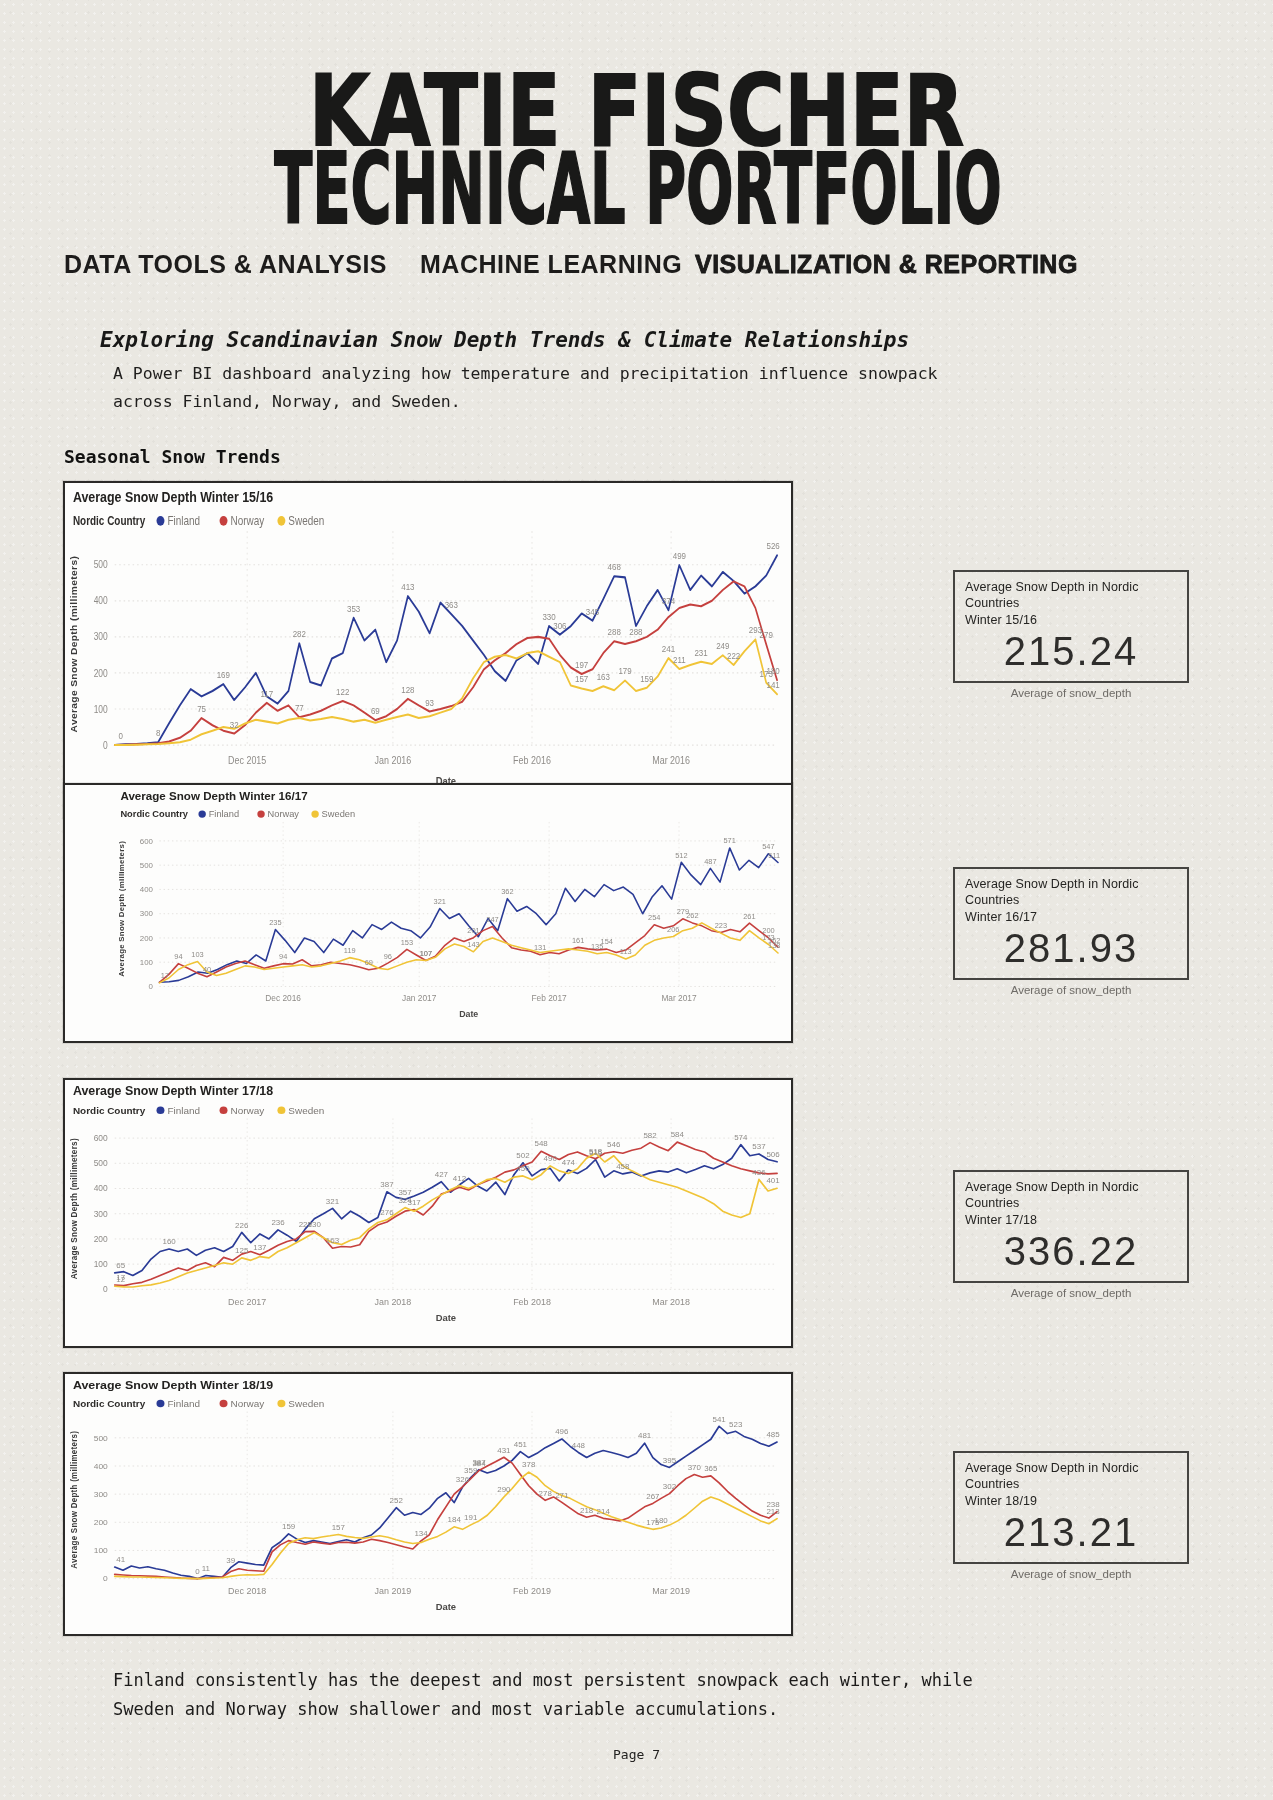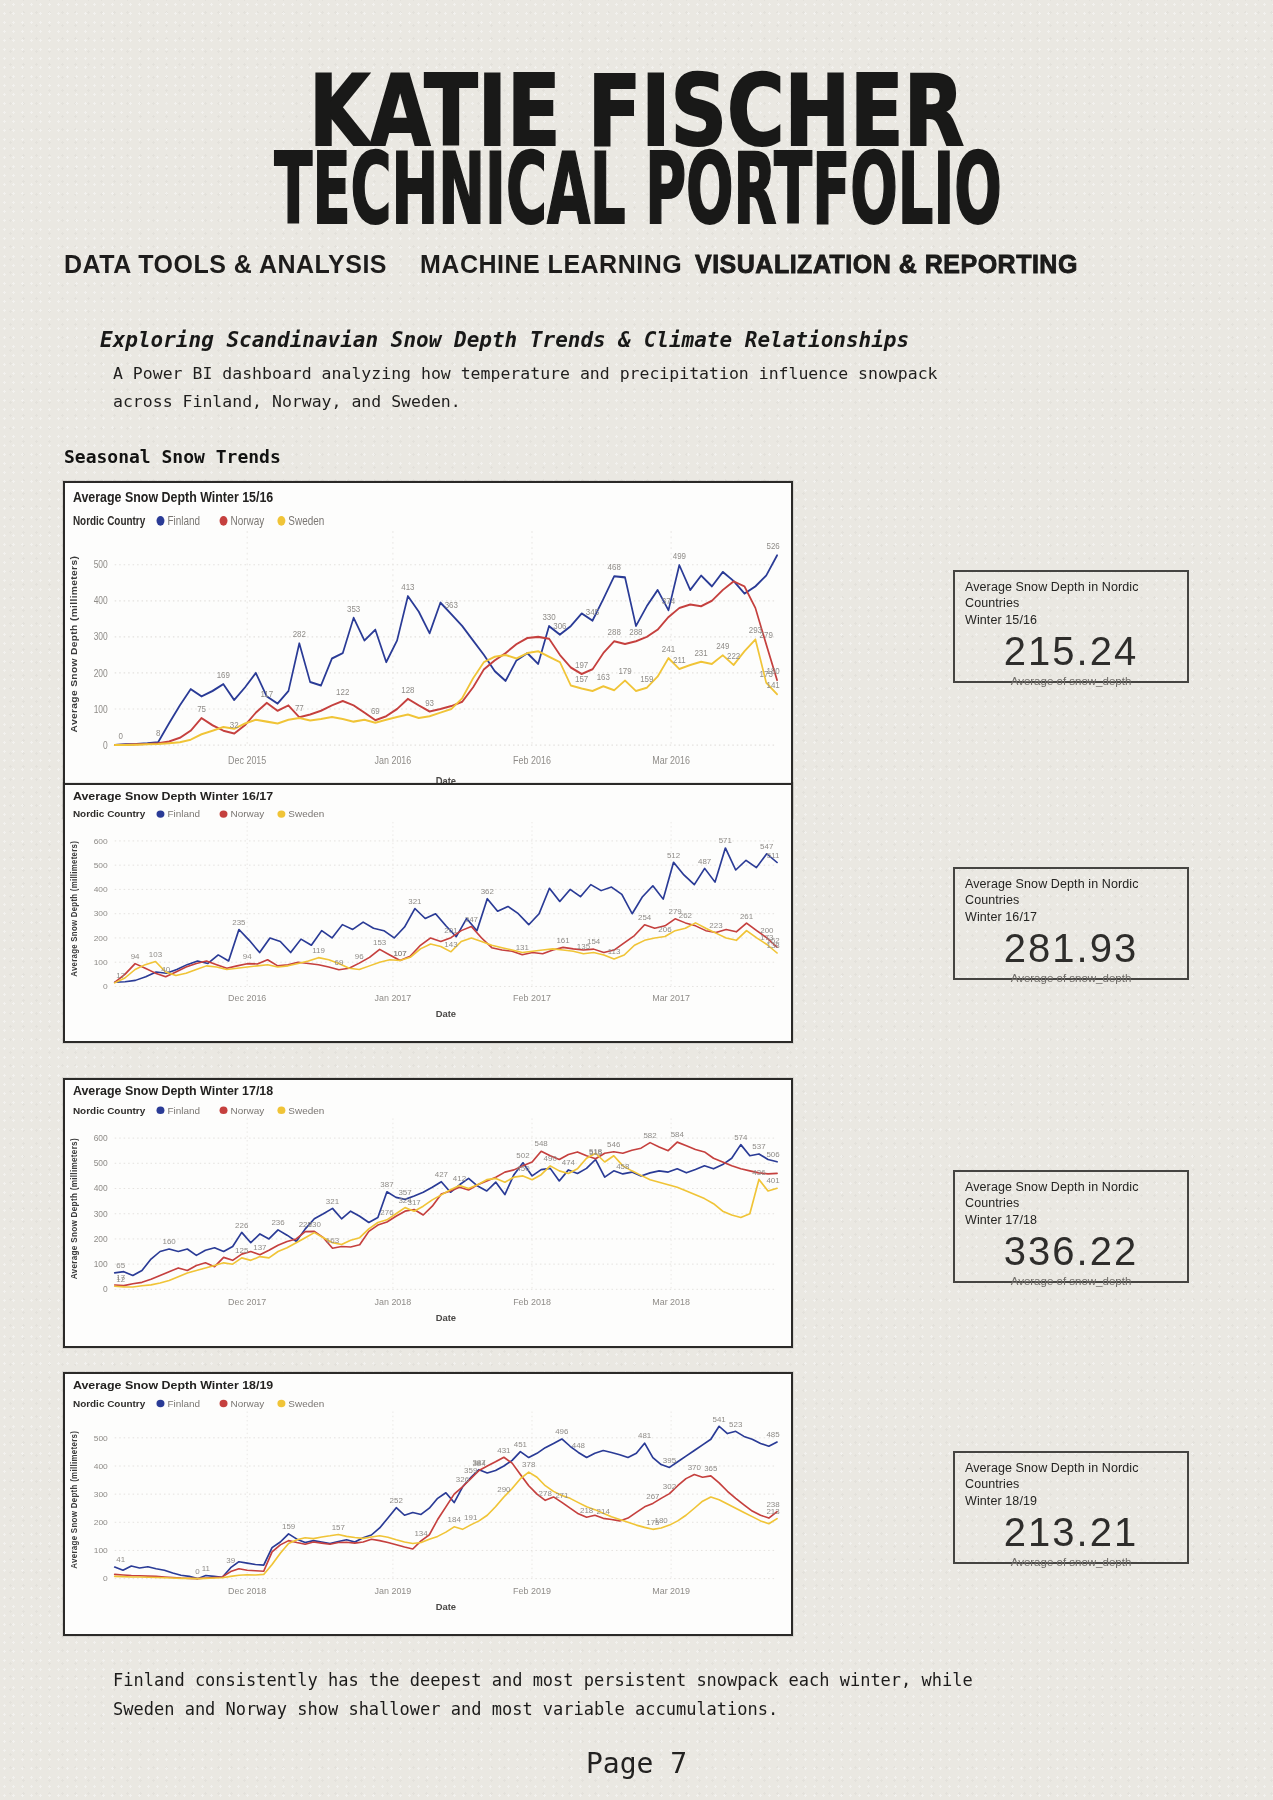--- a/index.html
+++ b/index.html
@@ -61,30 +61,30 @@
     border:2px solid #454441; background:transparent; padding:7px 10px 6px 10px;
   }
   .kpi-title {
     font-size:12.5px; font-weight:400; color:#252422; line-height:1.3; letter-spacing:0.1px;
   }
   .kpi-value {
     text-align:center; font-size:40px; font-weight:400; color:#2e2d2b;
     letter-spacing:2px; margin-top:1px; line-height:1.1;
     font-family:"Liberation Sans", sans-serif;
   }
-  .kpi-caption { text-align:center; font-size:11.5px; color:#6e6b67; margin-top:2px; }
+  .kpi-caption { text-align:center; font-size:11.5px; color:#6e6b67; margin-top:14px; }
 
   #footer-note {
     position:absolute; left:113px; top:1666px;
     font-family:"DejaVu Sans Mono", monospace;
     font-size:17px; line-height:29px; color:#1c1b1a; white-space:nowrap;
   }
   #page-number {
     position:absolute; left:0; top:1747px; width:100%; text-align:center;
-    font-family:"DejaVu Sans Mono", monospace; font-size:28px; color:#232221;
+    font-family:"DejaVu Sans Mono", monospace; font-size:13px; color:#232221;
   }
 </style>
 </head>
 <body>
 
 <div id="page">
 
   <div class="display-title" id="title-line1"><span>KATIE FISCHER</span></div>
   <div class="display-title" id="title-line2"><span>TECHNICAL PORTFOLIO</span></div>
 
@@ -170,21 +170,21 @@
         <text x="606.8196721311475" y="140.7" fill="#8f8c88" font-size="8" font-family="&quot;Liberation Sans&quot;, sans-serif" text-anchor="middle">241</text>
         <text x="617.7377049180327" y="149.7" fill="#8f8c88" font-size="8" font-family="&quot;Liberation Sans&quot;, sans-serif" text-anchor="middle">211</text>
         <text x="639.5737704918033" y="143.7" fill="#8f8c88" font-size="8" font-family="&quot;Liberation Sans&quot;, sans-serif" text-anchor="middle">231</text>
         <text x="661.4098360655738" y="138.3" fill="#8f8c88" font-size="8" font-family="&quot;Liberation Sans&quot;, sans-serif" text-anchor="middle">249</text>
         <text x="672.327868852459" y="146.4" fill="#8f8c88" font-size="8" font-family="&quot;Liberation Sans&quot;, sans-serif" text-anchor="middle">222</text>
         <text x="694.1639344262295" y="125.1" fill="#8f8c88" font-size="8" font-family="&quot;Liberation Sans&quot;, sans-serif" text-anchor="middle">293</text>
         <text x="705.0819672131147" y="161.1" fill="#8f8c88" font-size="8" font-family="&quot;Liberation Sans&quot;, sans-serif" text-anchor="middle">173</text>
         <text x="712" y="170.7" fill="#8f8c88" font-size="8" font-family="&quot;Liberation Sans&quot;, sans-serif" text-anchor="middle">141</text>
       </svg>
     </div>
-  <div class="chart-panel" style="top:783px;height:260px;">
+  <div class="chart-panel" style="top:783px;height:260px;padding-left:48px;">
       <svg viewBox="0 0 730 277" preserveAspectRatio="none">
         <rect x="0" y="0" width="730" height="277" fill="#fdfdfc"></rect>
         <text x="8" y="16" fill="#232220" font-size="12.5" font-family="&quot;Liberation Sans&quot;, sans-serif" font-weight="700">Average Snow Depth Winter 16/17</text>
         <text x="8" y="35" fill="#2e2c2a" font-size="10" font-family="&quot;Liberation Sans&quot;, sans-serif" font-weight="700">Nordic Country</text>
         <circle cx="96" cy="31.5" r="4" fill="#2a3b96"></circle>
         <text x="103" y="35" fill="#7a7672" font-size="10" font-family="&quot;Liberation Sans&quot;, sans-serif">Finland</text>
         <circle cx="159.4" cy="31.5" r="4" fill="#c5403e"></circle>
         <text x="166.4" y="35" fill="#7a7672" font-size="10" font-family="&quot;Liberation Sans&quot;, sans-serif">Norway</text>
         <circle cx="217.60000000000002" cy="31.5" r="4" fill="#f0c437"></circle>
         <text x="224.60000000000002" y="35" fill="#7a7672" font-size="10" font-family="&quot;Liberation Sans&quot;, sans-serif">Sweden</text>

